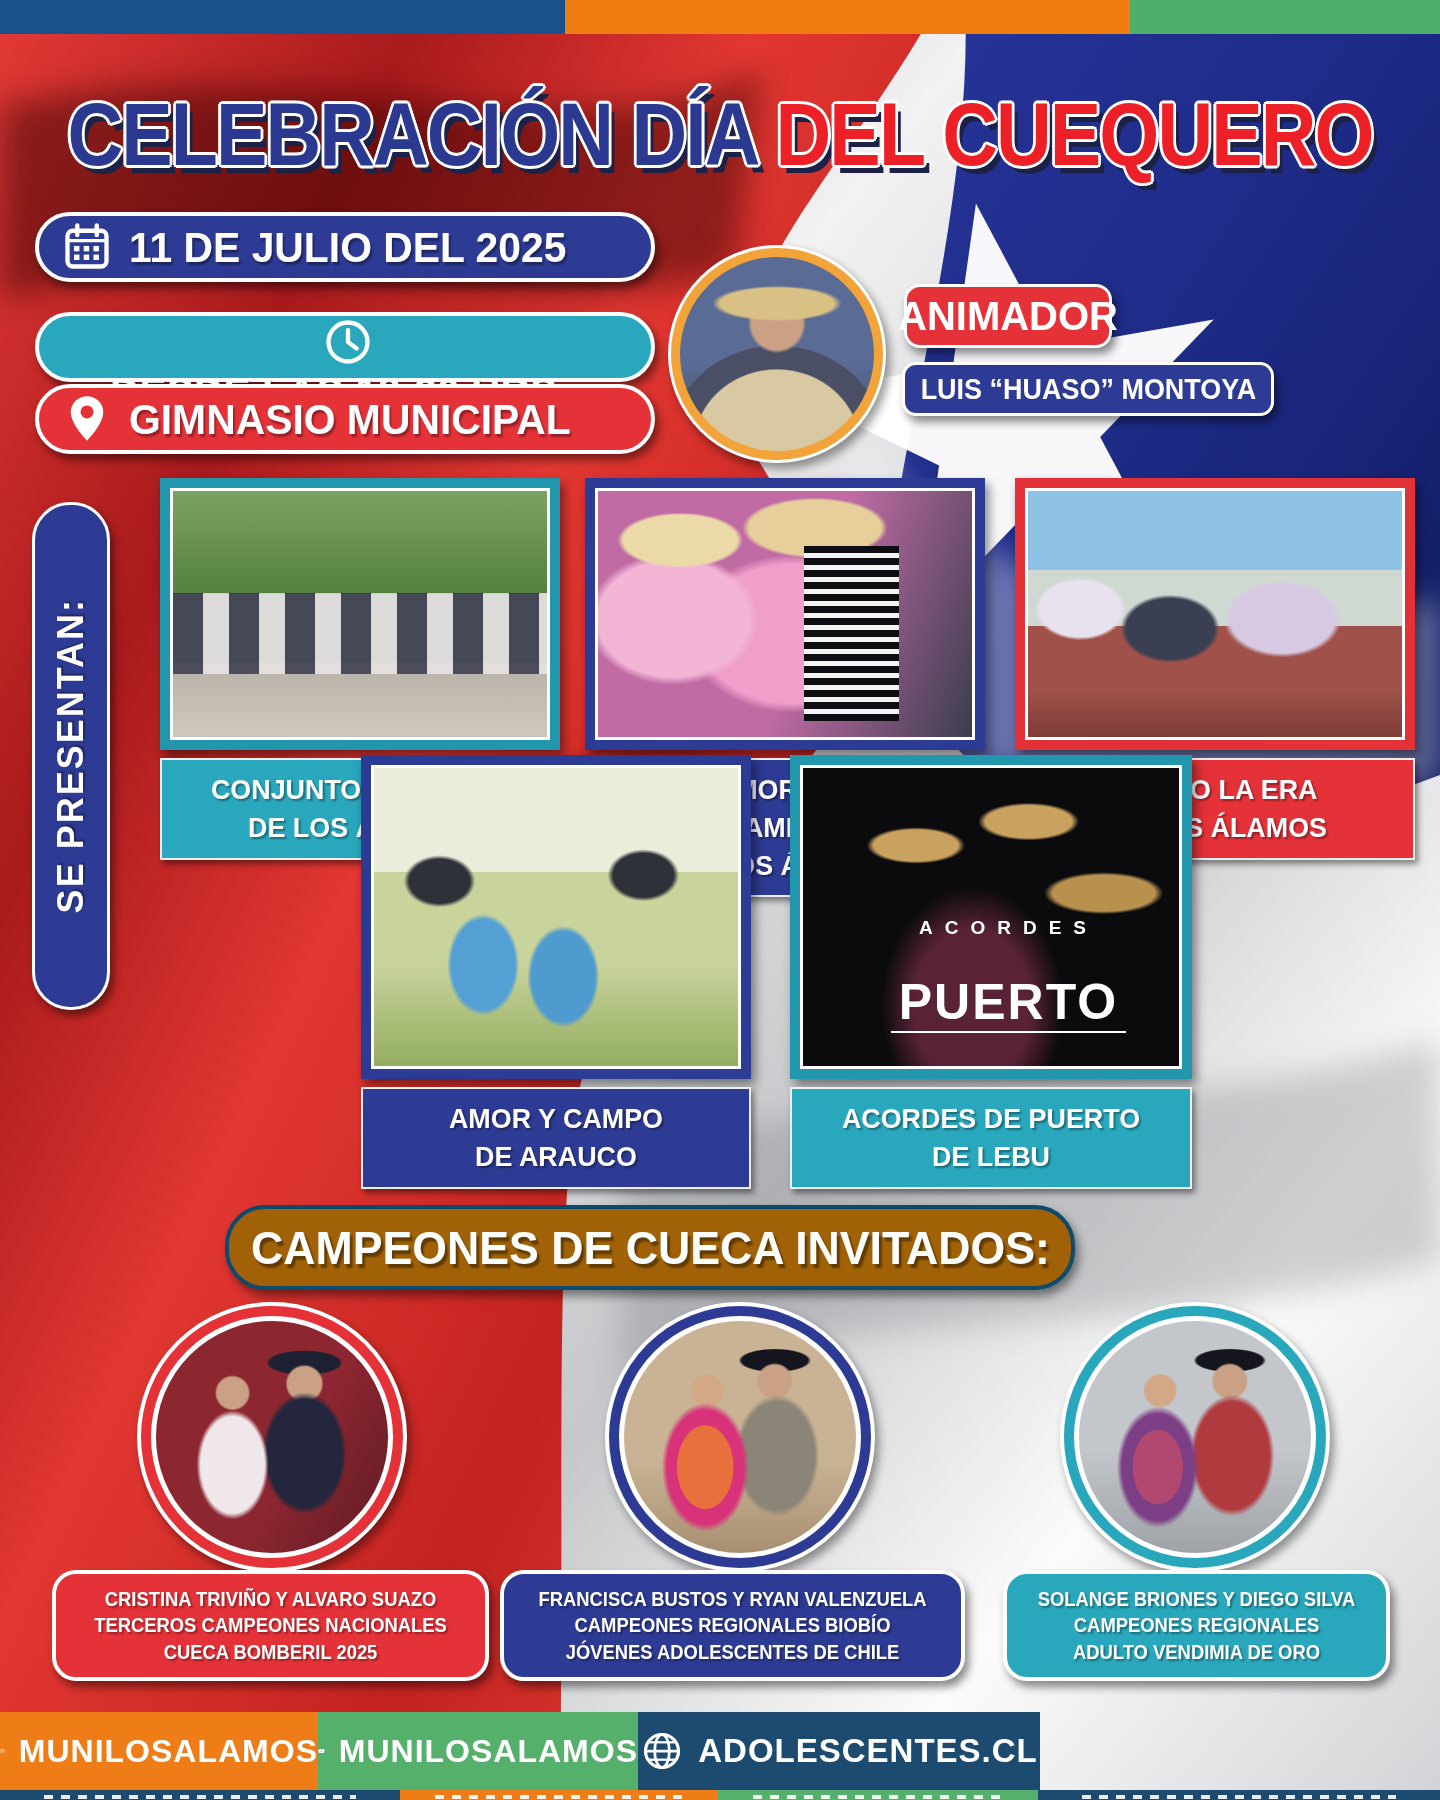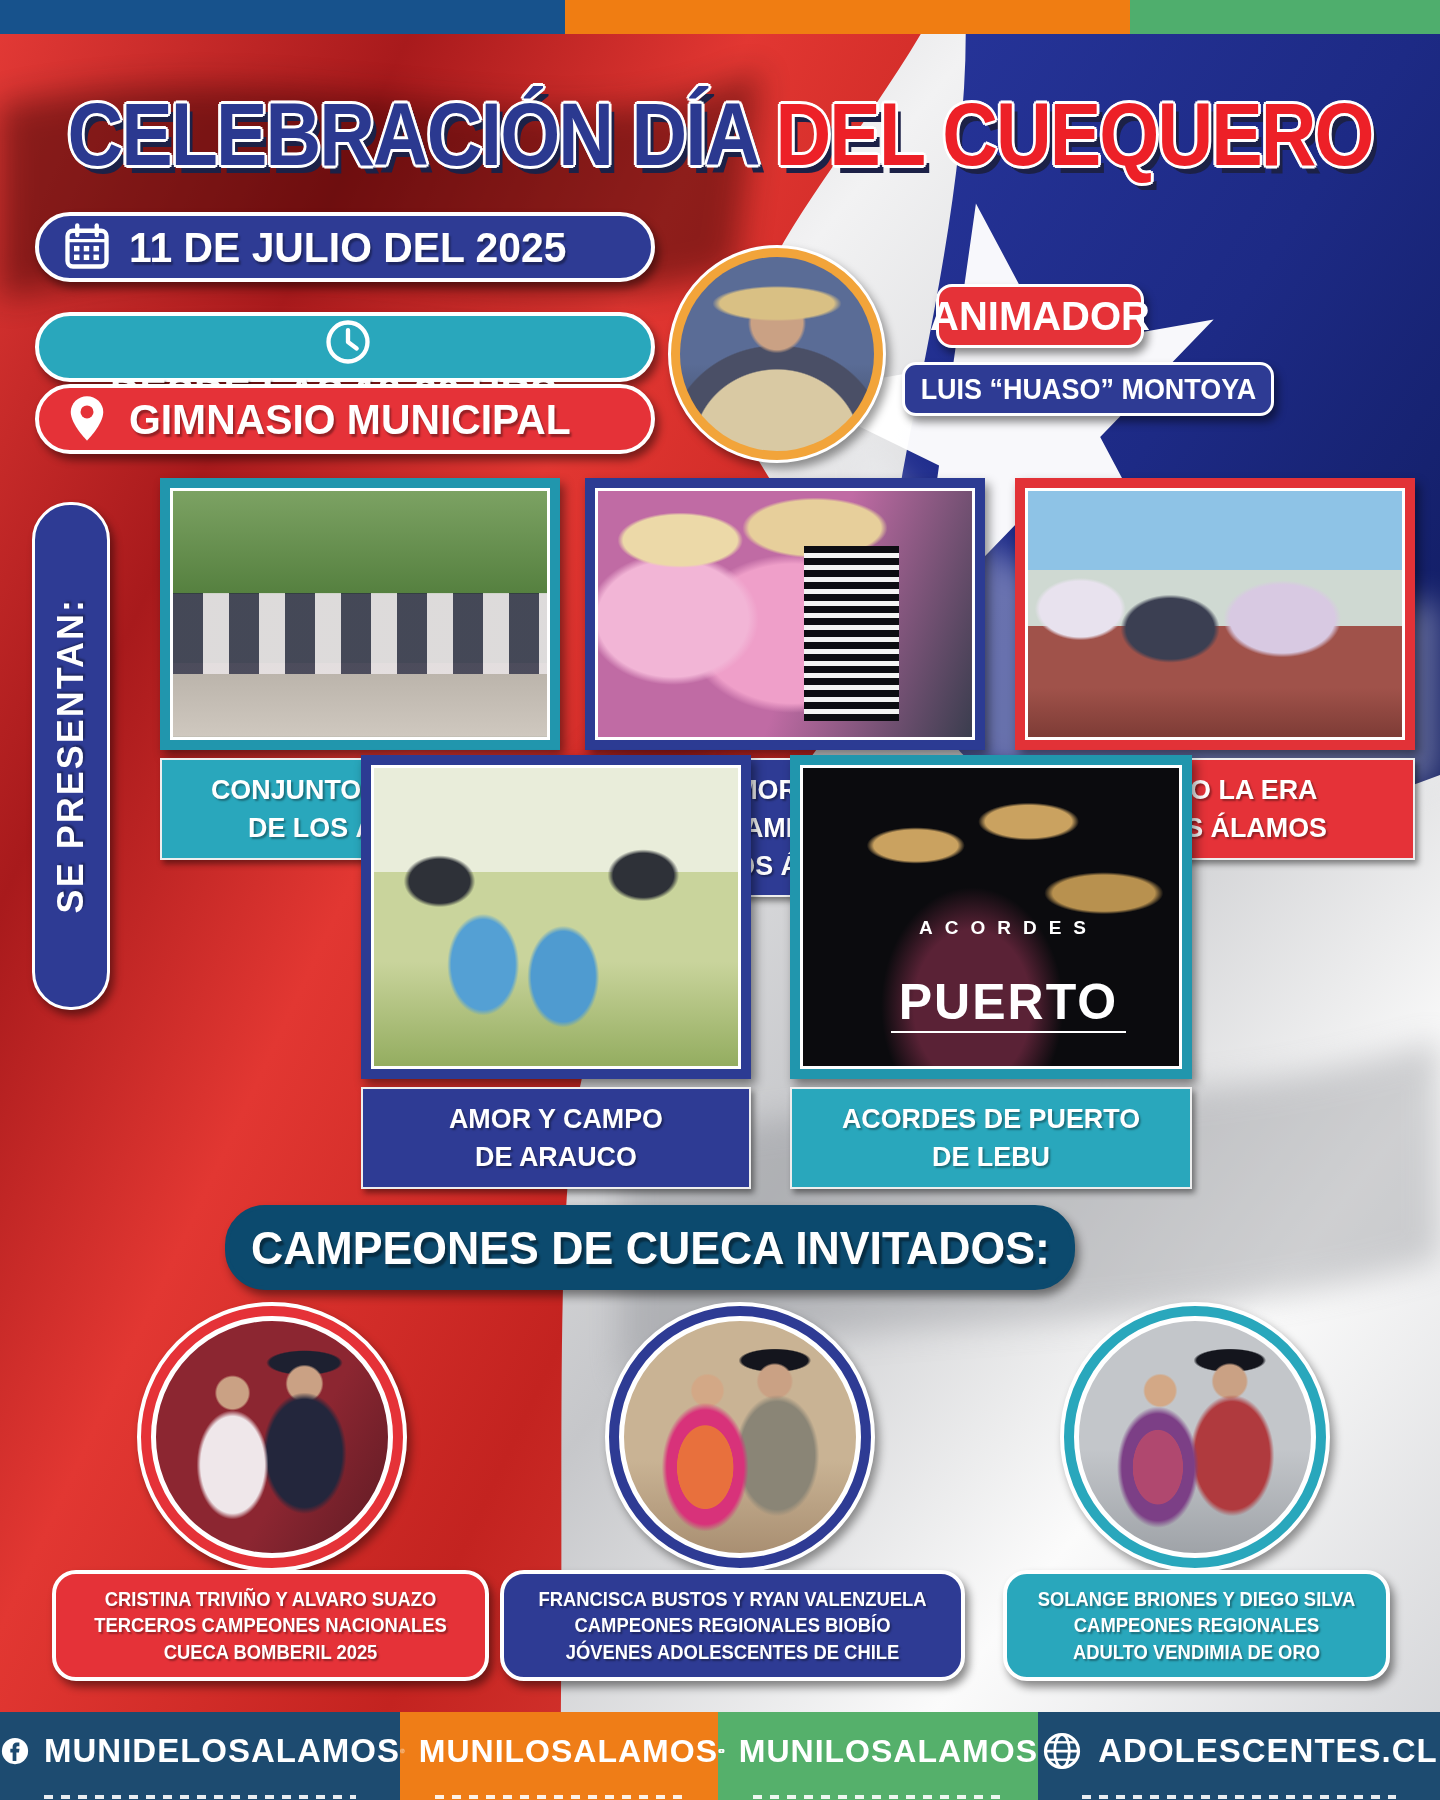--- a/index.html
+++ b/index.html
@@ -80,21 +80,21 @@
   }
   .label div{transform:scaleX(.96);}
   
   .alogo{position:absolute;left:0;right:0;top:50%;text-align:center;color:#fff;padding-left:35px;}
   .alogo .l1{font-size:19px;letter-spacing:12px;font-weight:bold;}
   .alogo .l2{font-size:50px;font-weight:bold;letter-spacing:2px;line-height:.95;
     border-bottom:2px solid #fff;display:inline-block;padding:0 8px 4px;margin-top:40px;}
   
   .cbanner{
     position:absolute;left:225px;top:1205px;width:850px;height:85px;z-index:3;
-    background:#0c4a6e;border:4px solid #0c4a6e;border-radius:40px;box-sizing:border-box;
+    background:#a16207;border:4px solid #0c4a6e;border-radius:40px;box-sizing:border-box;
     display:flex;align-items:center;justify-content:center;
     box-shadow:4px 6px 10px rgba(0,0,0,.45);
   }
   .cbanner .btxt{
     color:#fff;font-weight:bold;font-size:47px;white-space:nowrap;
     transform:scaleX(.95);text-shadow:3px 4px 2px rgba(0,0,0,.4);
   }
   
   .champ{
     position:absolute;width:270px;height:270px;z-index:3;border-radius:50%;
@@ -274,21 +274,21 @@
   <svg class="icon" width="52" height="52" viewBox="0 0 48 48">
     <path d="M24 3c-8.3 0-15 6.5-15 14.6C9 29 24 44 24 44s15-15 15-26.4C39 9.5 32.3 3 24 3z" fill="#fff"></path>
     <circle cx="24" cy="17.5" r="6" fill="#e53238"></circle>
   </svg>
   <span class="ptxt">GIMNASIO MUNICIPAL</span>
 </div>
 
 <div class="aphoto">
   <div class="ascene"></div>
 </div>
-<div class="tagpill bg-red" style="left:936px;top:284px;width:208px;height:64px;border-radius:16px;">
+<div class="tagpill bg-red" style="left:904px;top:284px;width:208px;height:64px;border-radius:16px;">
   <span class="ptxt" style="font-size:40px;">ANIMADOR</span>
 </div>
 <div class="tagpill bg-navy" style="left:902px;top:362px;width:372px;height:54px;border-radius:14px;">
   <span class="ptxt" style="font-size:29px;transform:scaleX(.93);">LUIS “HUASO” MONTOYA</span>
 </div>
 
 <div class="vbanner">
   <span class="vtxt">SE PRESENTAN:</span>
 </div>
 
@@ -371,27 +371,20 @@
   <div>CAMPEONES REGIONALES BIOBÍO</div>
   <div>JÓVENES ADOLESCENTES DE CHILE</div>
 </div>
 <div class="caption bg-teal" style="left:1003px;width:387px;">
   <div>SOLANGE BRIONES Y DIEGO SILVA</div>
   <div>CAMPEONES REGIONALES</div>
   <div>ADULTO VENDIMIA DE ORO</div>
 </div>
 
 <div class="footer">
-  <div class="fsec f-navy" style="width:400px;">
-    <svg width="46" height="46" viewBox="0 0 48 48">
-      <circle cx="24" cy="24" r="21" fill="#fff"></circle>
-      <path fill="#1d4b70" d="M27 16.5h4v-6h-4c-4.2 0-6.8 2.6-6.8 6.8v3.2H16.5v5.8h3.7V40h6V26.3h4.1l.9-5.8h-5v-2.4c0-1.1.6-1.6 1.8-1.6z"></path>
-    </svg>
-    <span class="ftxt">MUNIDELOSALAMOS</span>
-  </div>
   <div class="fsec f-orange" style="width:318px;">
     <svg width="44" height="44" viewBox="0 0 48 48">
       <rect x="6" y="6" width="36" height="36" rx="10" fill="none" stroke="#fff" stroke-width="4"></rect>
       <circle cx="24" cy="24" r="8.5" fill="none" stroke="#fff" stroke-width="4"></circle>
       <circle cx="34.5" cy="13.5" r="2.8" fill="#fff"></circle>
     </svg>
     <span class="ftxt" style="font-size:32px;">MUNILOSALAMOS</span>
   </div>
   <div class="fsec f-green" style="width:320px;">
     <svg width="46" height="46" viewBox="0 0 48 48">

